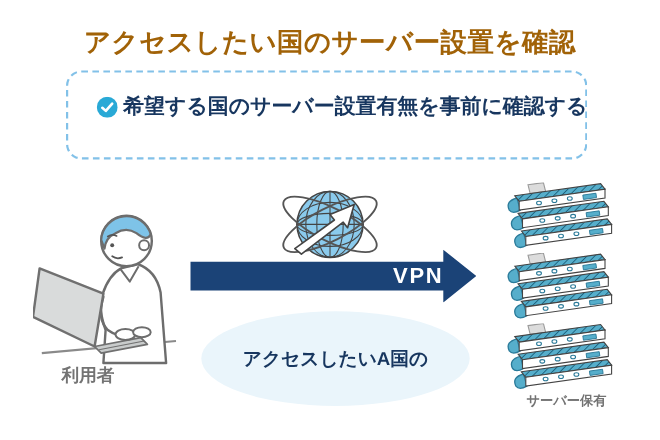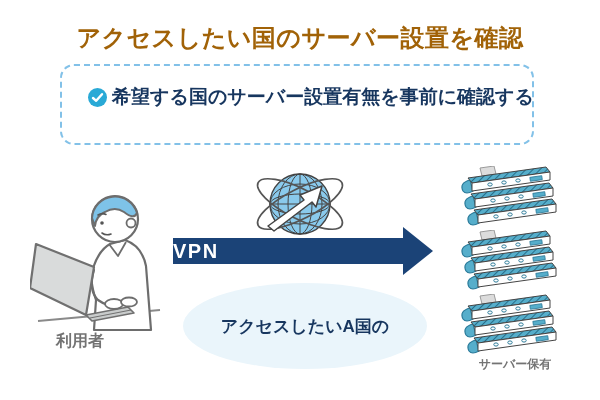--- a/index.html
+++ b/index.html
@@ -23,21 +23,21 @@
   .check-ic{width:19px;height:19px;flex:0 0 auto;display:block;}
   .check-text{font-size:19px;font-weight:700;color:#17365f;white-space:nowrap;letter-spacing:0px;}
   .fig{position:absolute;}
   .label{
     position:absolute;font-weight:700;color:#737373;text-align:center;white-space:nowrap;
   }
   .label-user{left:30px;top:331px;width:100px;font-size:16px;}
   .label-server{left:435px;top:356px;width:160px;font-size:12px;}
   .vpn-text{
     position:absolute;left:173px;top:238px;width:230px;height:26px;line-height:26px;
-    text-align:left;color:#ffffff;font-size:20px;font-weight:700;letter-spacing:1.5px;
+    text-align:right;color:#ffffff;font-size:20px;font-weight:700;letter-spacing:1.5px;
   }
   .callout{
     position:absolute;left:183px;top:283px;width:244px;height:86px;border-radius:50%;
     background:#eaf5fb;display:flex;flex-direction:column;align-items:center;justify-content:center;
   }
   .callout div{font-size:17px;font-weight:700;color:#17365f;line-height:23px;white-space:nowrap;}
 </style>
 </head>
 <body>
 

